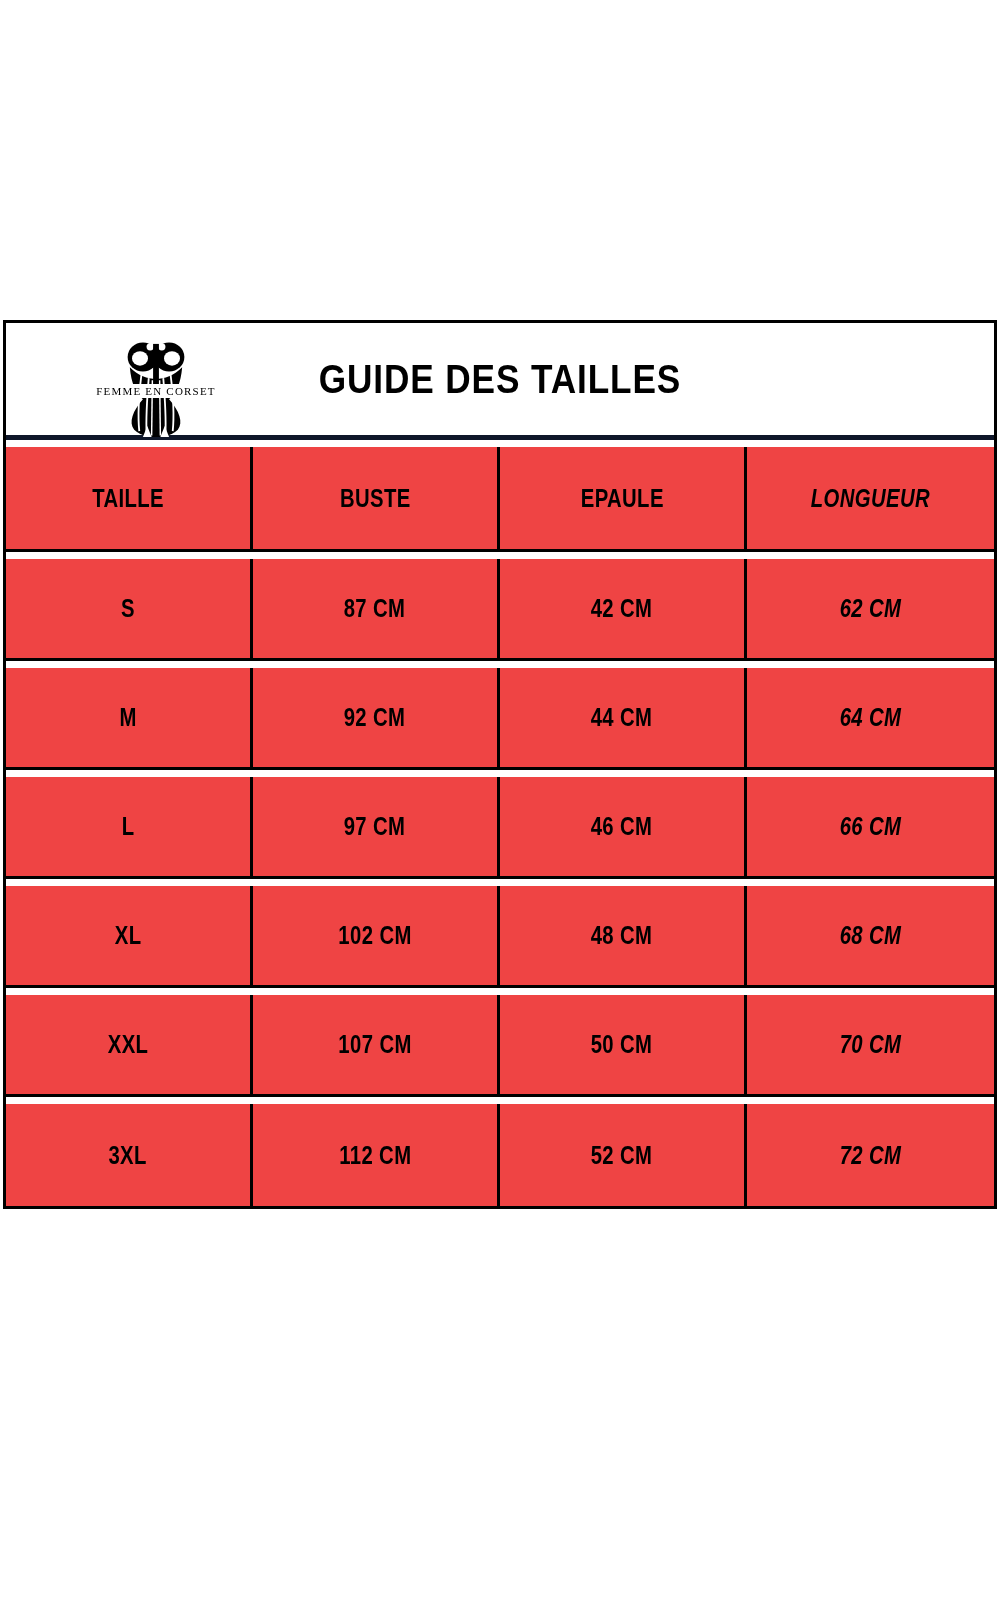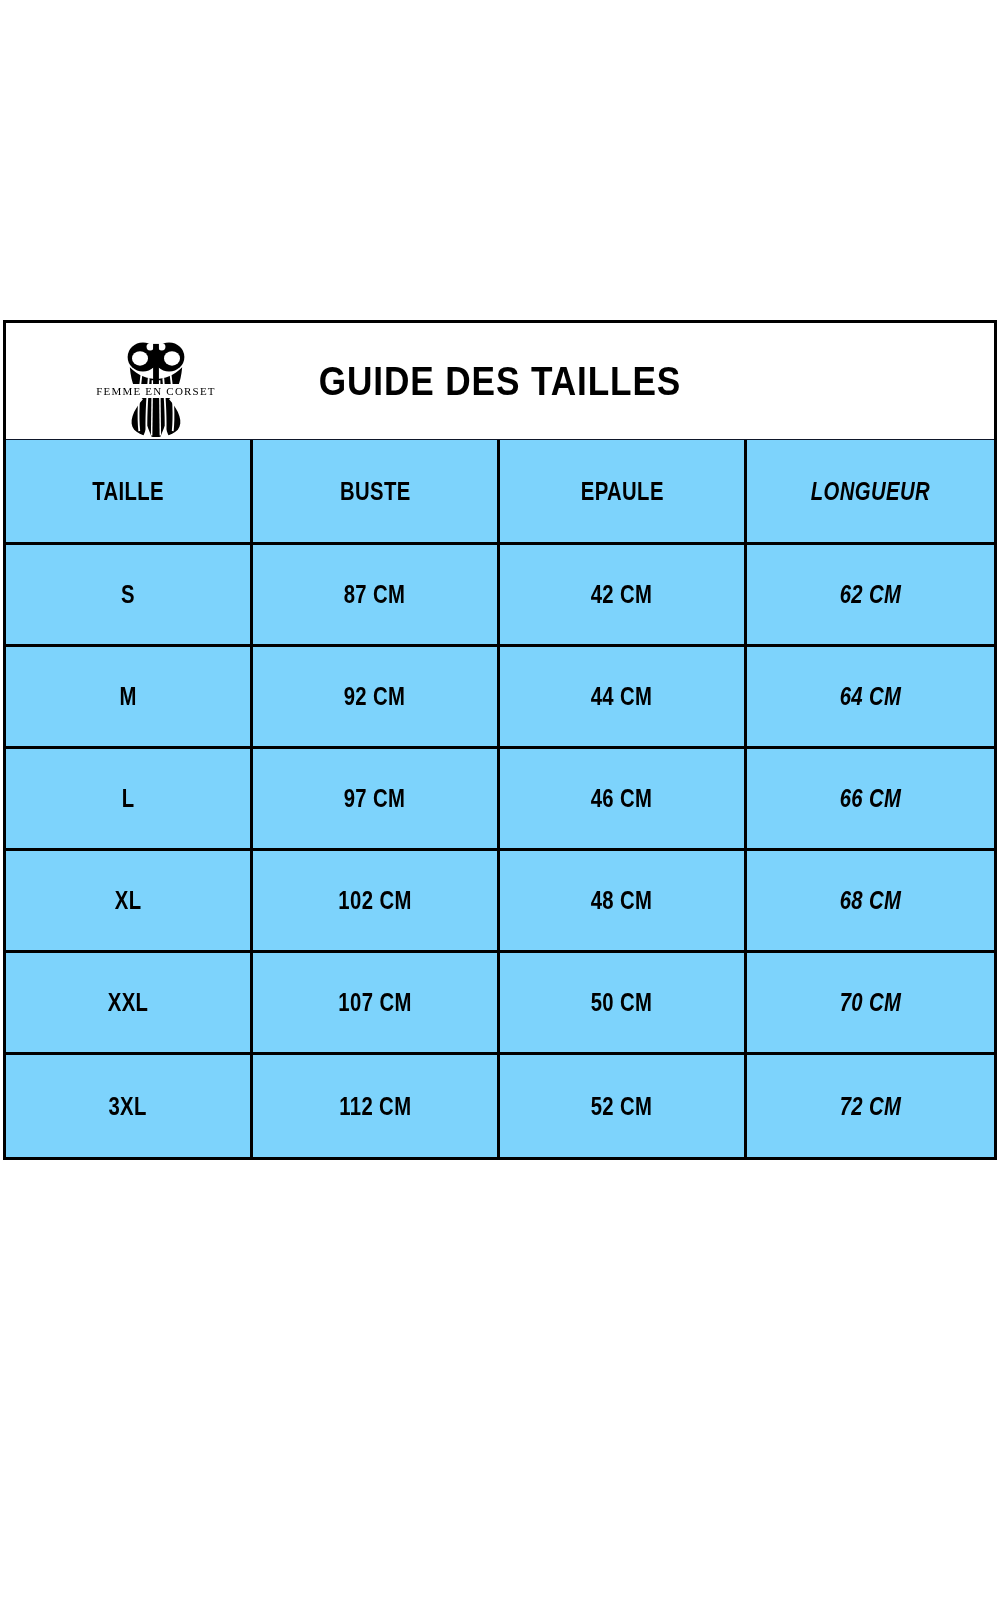--- a/index.html
+++ b/index.html
@@ -8,21 +8,21 @@
   .page {
     position:relative; width:1000px; height:1600px;
     background:#ffffff; overflow:hidden; margin:0 auto;
   }
   .guide {
     position:absolute; left:3px; top:320px; width:994px;
     border:3px solid #000; background:#fff;
   }
   
   .band {
-    position:relative; height:117px; border-bottom:1px solid #0f172a;
+    position:relative; height:117px; border-bottom:5px solid #0f172a;
     display:flex; align-items:center; justify-content:center;
   }
   .title {
     font-size:40px; font-weight:700; letter-spacing:1px; white-space:nowrap;
     display:inline-block; transform:scaleX(0.88); transform-origin:center;
   }
   .logo {
     position:absolute; left:88px; top:18px; width:124px; height:98px;
   }
   .logo svg { display:block; margin:0 auto; }
@@ -31,21 +31,22 @@
     background:#ffffff; padding:1px 3px; white-space:nowrap;
     font-family:"Liberation Serif", serif; font-weight:400;
     font-size:11px; letter-spacing:1.2px; color:#000;
   }
   
   .grid { display:grid; grid-template-columns:repeat(4, 1fr); }
   .row { display:contents; }
   .cell {
     display:flex; align-items:center; justify-content:center;
     border-right:3px solid #000; border-bottom:3px solid #000;
-    background:#7dd3fc;
+    background:#ef4444;
+    margin-top:7px;
   }
   .cell.last-col { border-right:none;font-style:italic; }
   .row.last-row .cell { border-bottom:none; }
   .cell.head { height:105px; }
   .cell.data { height:102px; }
   .cond {
     display:inline-block; transform:scaleX(0.78); transform-origin:center;
     font-weight:700; font-size:26px; letter-spacing:0.5px; white-space:nowrap;
   }
 </style>

